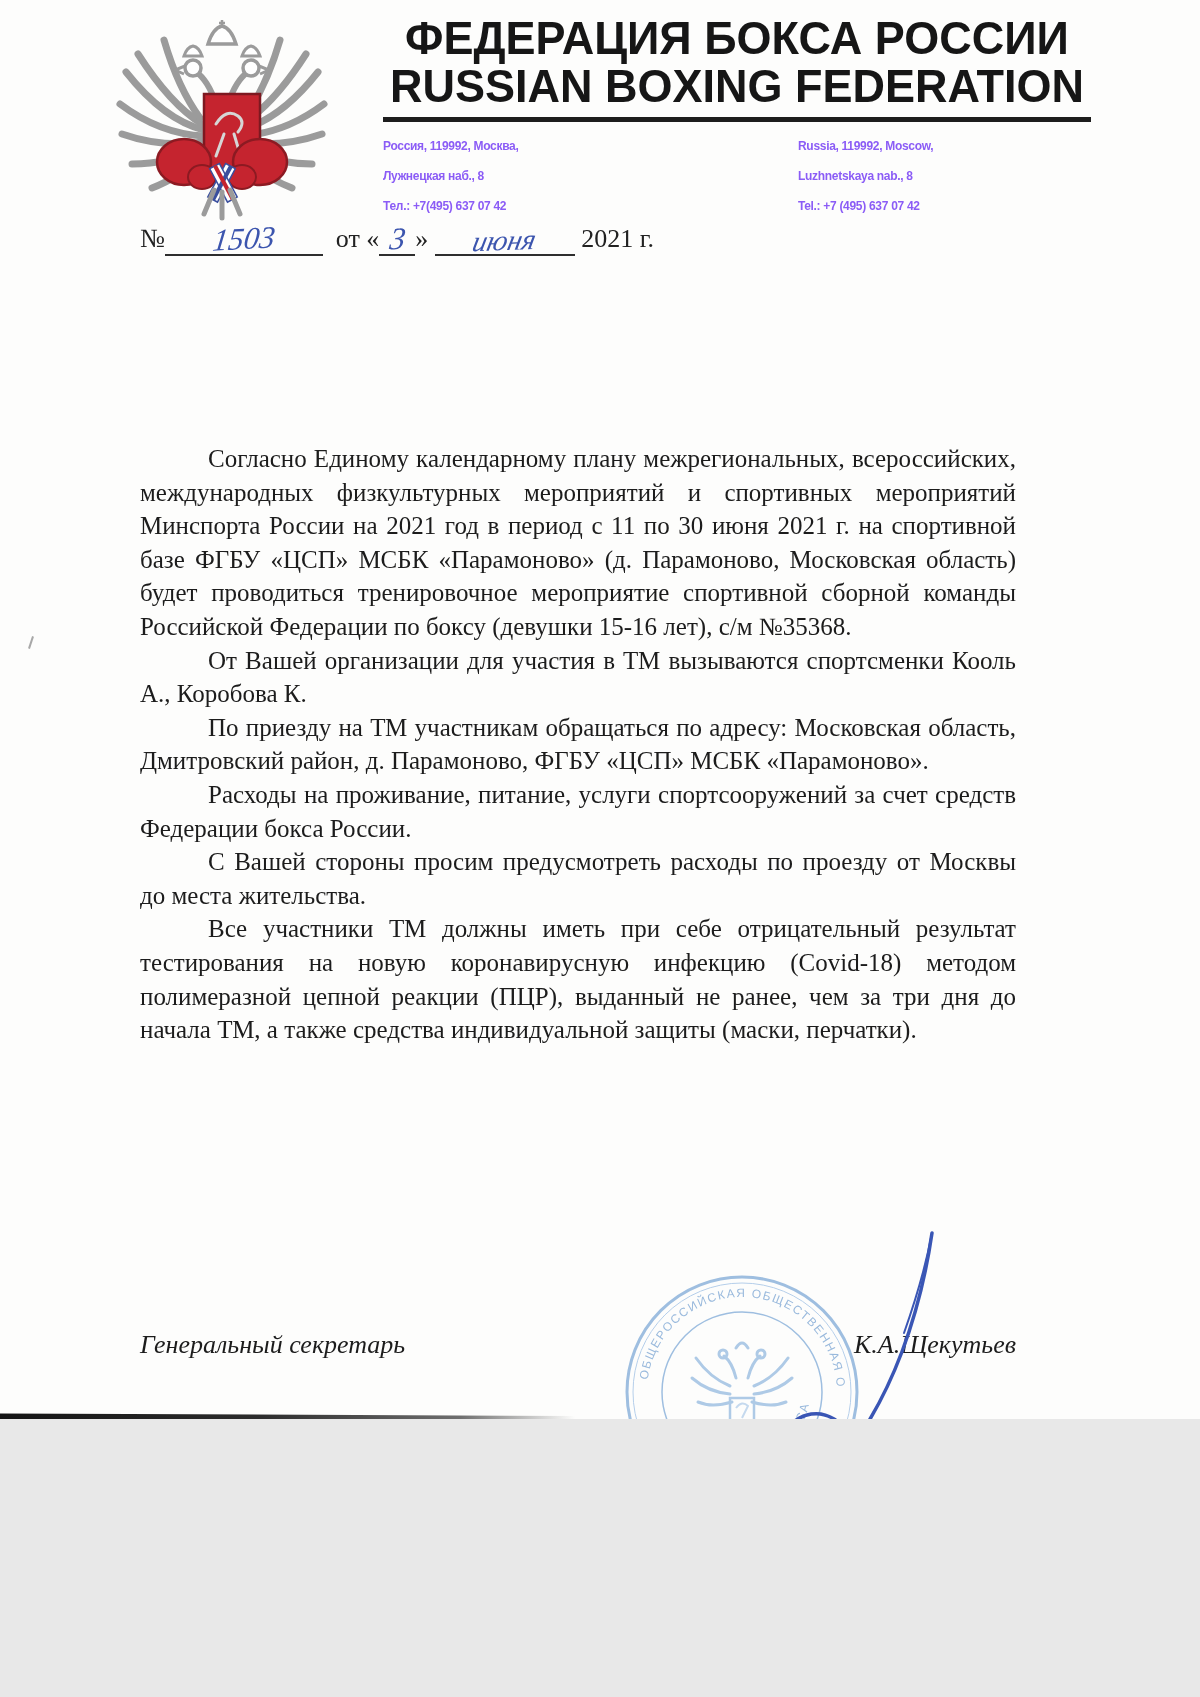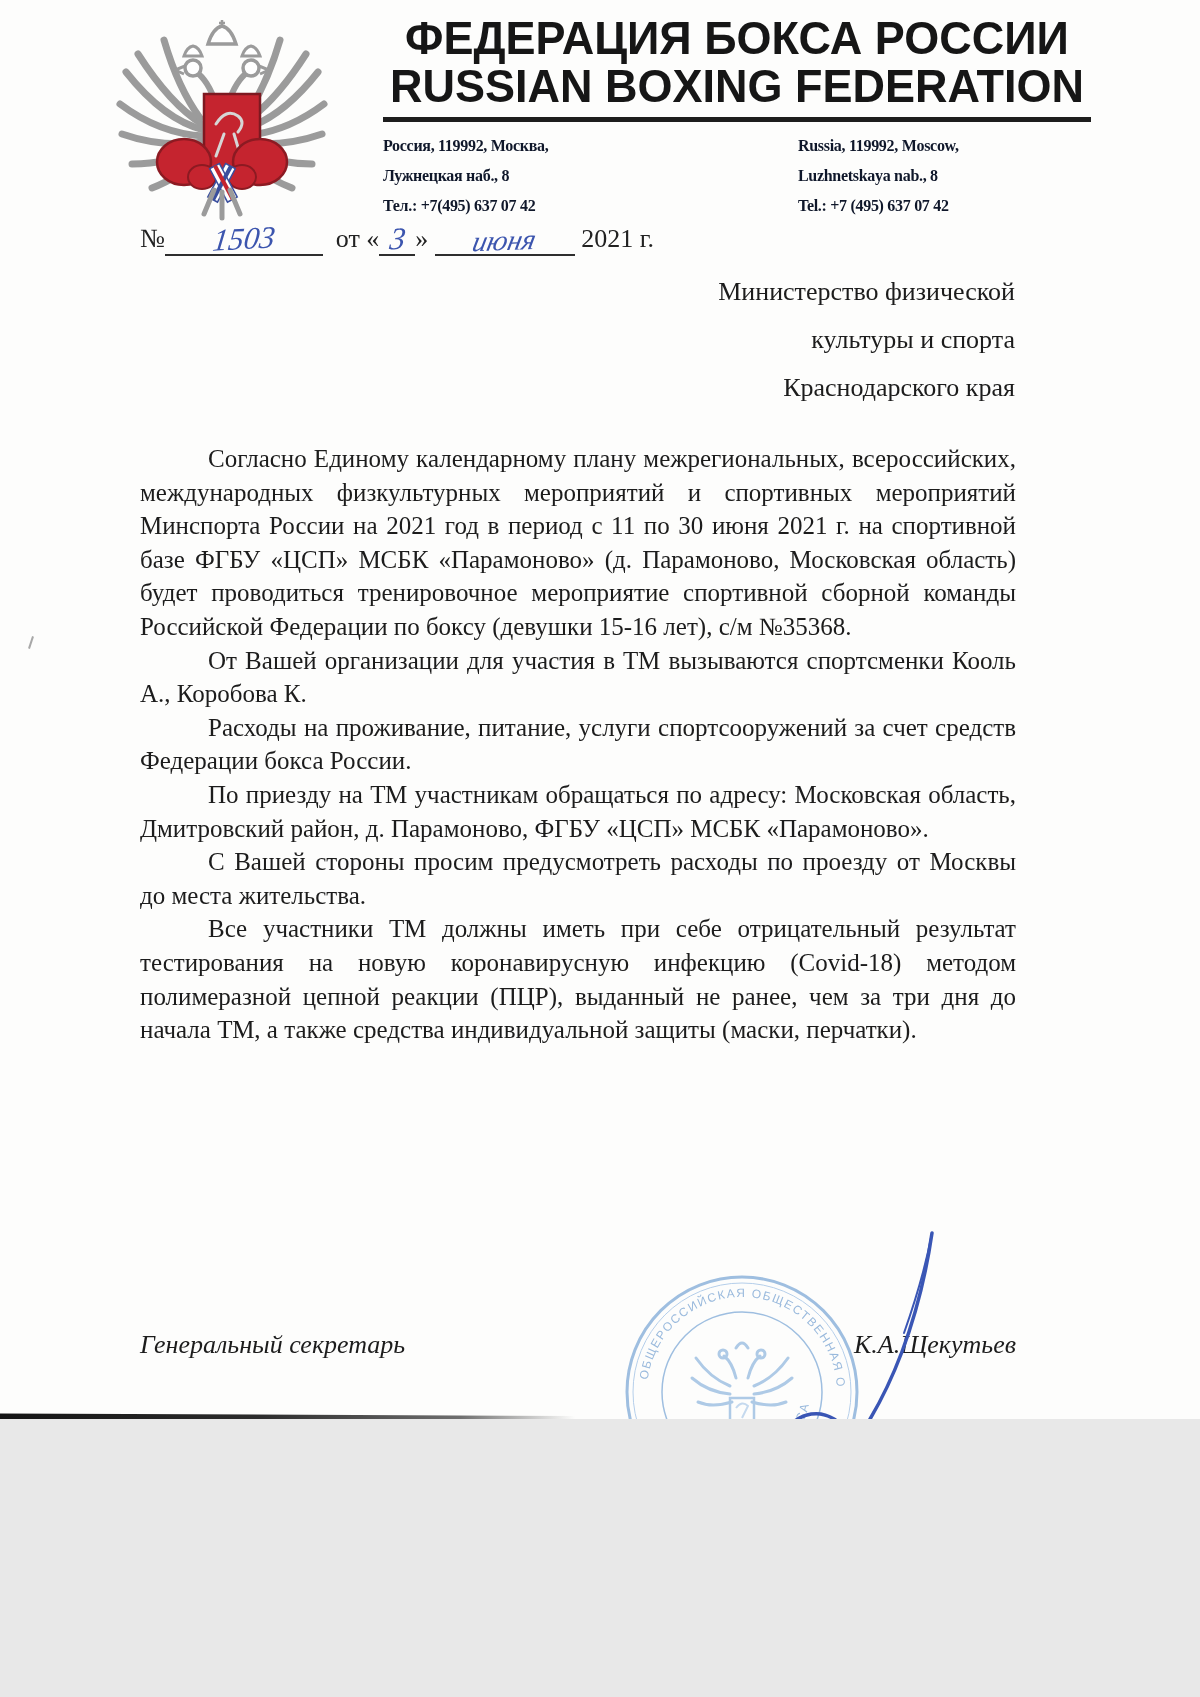--- a/index.html
+++ b/index.html
@@ -23,25 +23,25 @@
     line-height:48px;
     letter-spacing:0px;
     color:#161616;
     text-align:center;
     white-space:nowrap;
     transform:scaleY(1.04);
   }
   .head-rule{height:5px;background:#1d1d1d;margin-top:7px;}
   .addr-row{display:flex;margin-top:9px;}
   .addr-col{
-    font-family:Liberation Serif, serif;
+    font-family:Liberation Sans, sans-serif;
     font-weight:bold;
-    font-size:16px;
+    font-size:12px;
     line-height:30px;
-    color:#0f172a;
+    color:#8b5cf6;
     letter-spacing:-0.3px;
   }
   .addr-col.ru{width:415px;}
   .addr-col.en{width:293px;}
 
   
   .ref-line{
     position:absolute;left:140px;top:214px;
     display:flex;align-items:flex-end;
     font-size:26px;color:#222;
@@ -188,31 +188,26 @@
     <span class="ref-static">№</span>
     <span class="hw-slot num"><span class="handwriting">1503</span></span>
     <span class="ref-static">&nbsp;&nbsp;от «</span>
     <span class="hw-slot day"><span class="handwriting">3</span></span>
     <span class="ref-static">»</span>
     <span class="ref-static">&nbsp;</span>
     <span class="hw-slot month"><span class="handwriting month-ink">июня</span></span>
     <span class="ref-static">&nbsp;<span>2021 г.</span></span>
   </div>
 
-  <div class="recipient">
-    <div>Министерство физической</div>
-    <div>культуры и спорта</div>
-    <div>Краснодарского края</div>
-  </div>
 
   <div class="body-text">
     <p>Согласно Единому календарному плану межрегиональных, всероссийских, международных физкультурных мероприятий и спортивных мероприятий Минспорта России на 2021 год в период с 11 по 30 июня 2021 г. на спортивной базе ФГБУ «ЦСП» МСБК «Парамоново» (д. Парамоново, Московская область) будет проводиться тренировочное мероприятие спортивной сборной команды Российской Федерации по боксу (девушки 15-16 лет), с/м №35368.</p>
     <p>От Вашей организации для участия в ТМ вызываются спортсменки Кооль А., Коробова К.</p>
+    <p>По приезду на ТМ участникам обращаться по адресу: Московская область, Дмитровский район, д. Парамоново, ФГБУ «ЦСП» МСБК «Парамоново».</p>
     <p>Расходы на проживание, питание, услуги спортсооружений за счет средств Федерации бокса России.</p>
-    <p>По приезду на ТМ участникам обращаться по адресу: Московская область, Дмитровский район, д. Парамоново, ФГБУ «ЦСП» МСБК «Парамоново».</p>
     <p>С Вашей стороны просим предусмотреть расходы по проезду от Москвы до места жительства.</p>
     <p>Все участники ТМ должны иметь при себе отрицательный результат тестирования на новую коронавирусную инфекцию (Covid-18) методом полимеразной цепной реакции (ПЦР), выданный не ранее, чем за три дня до начала ТМ, а также средства индивидуальной защиты (маски, перчатки).</p>
   </div>
 
   <div class="sig-row">
     <span>Генеральный секретарь</span>
     <span>К.А.Щекутьев</span>
   </div>
 
   <svg class="stamp" viewBox="0 0 272 252" aria-hidden="true">

